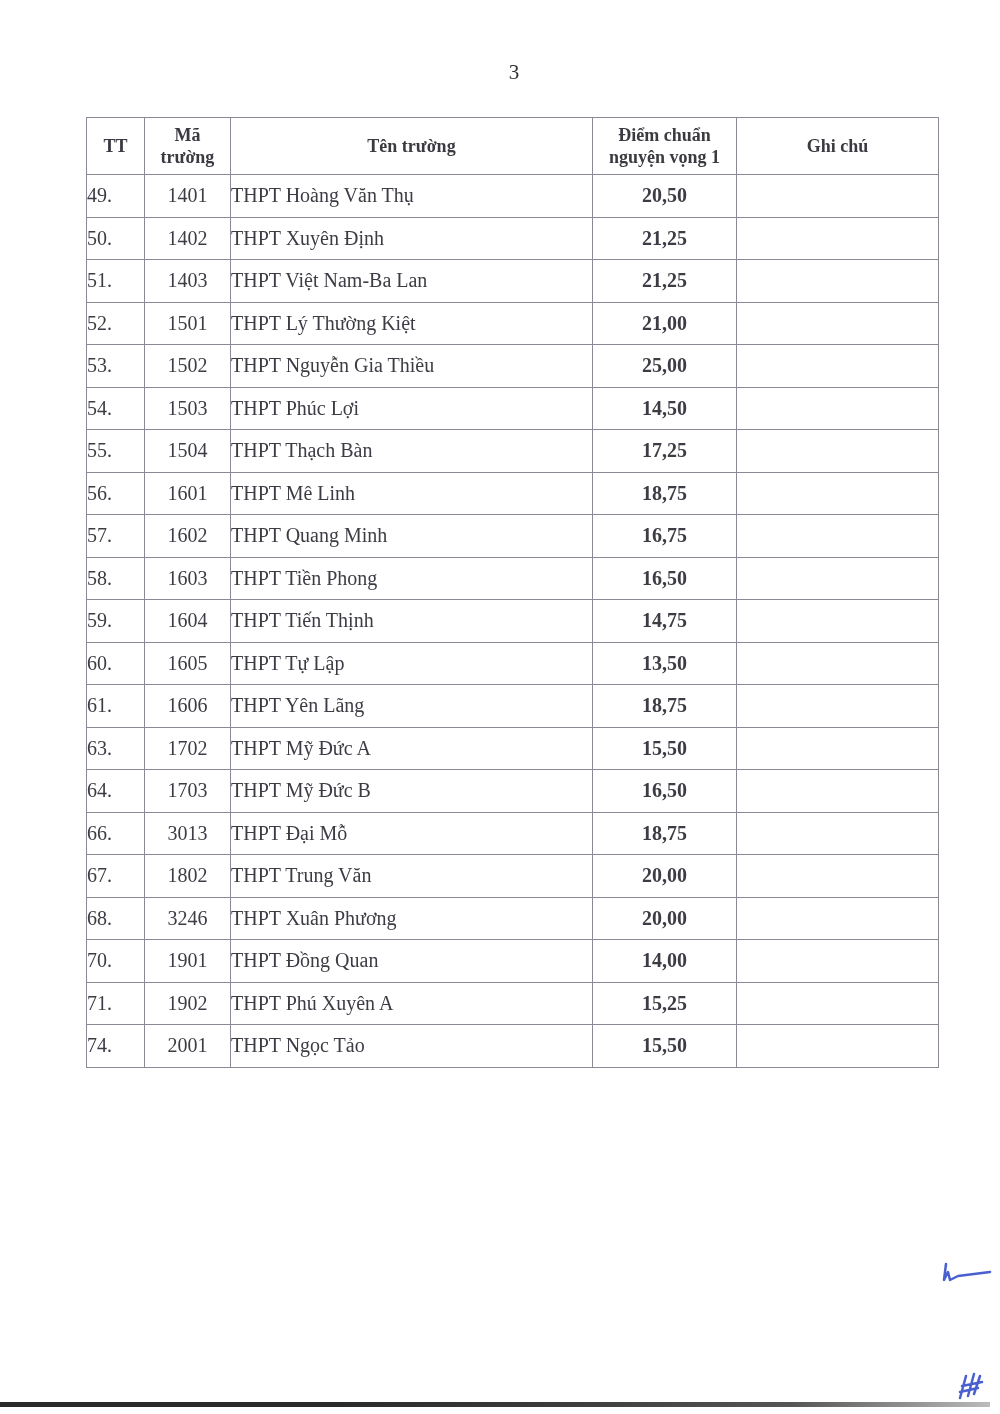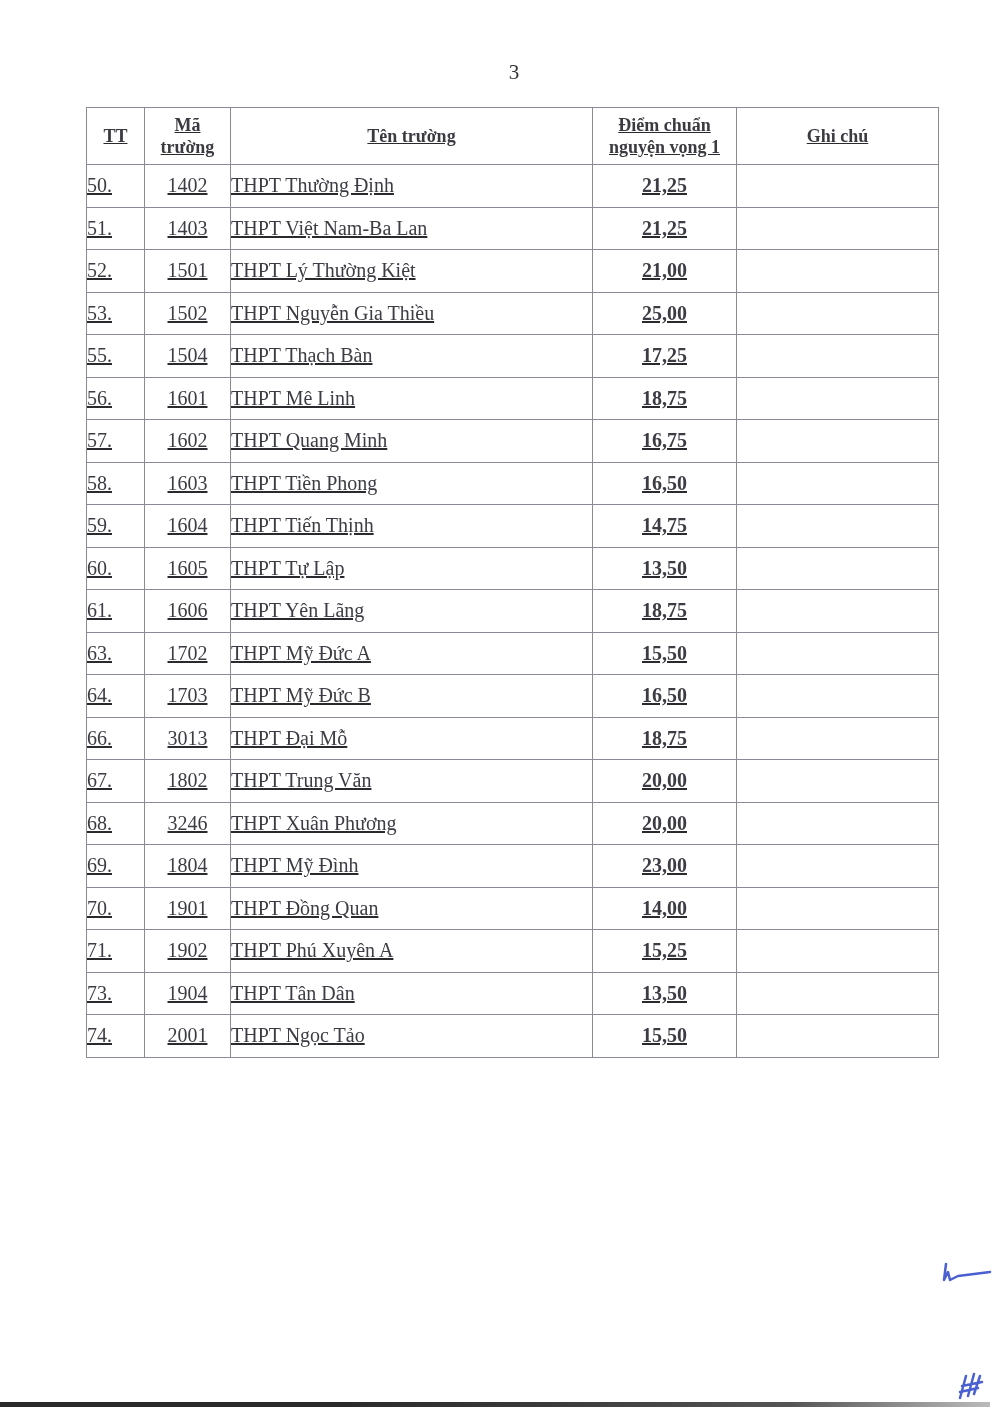--- a/index.html
+++ b/index.html
@@ -20,25 +20,24 @@
       top: 60px;
       left: 0;
       width: 1028px;
       text-align: center;
       font-size: 21px;
       color: #333;
     }
     table.scores {
       position: absolute;
       left: 86px;
-      top: 107px;
+      top: 117px;
       width: 852px;
       border-collapse: collapse;
       table-layout: fixed;
-      text-decoration: underline;
     }
     table.scores th, table.scores td {
       border: 1.5px solid #8a8a96;
       padding: 0;
       vertical-align: middle;
     }
     table.scores th {
       height: 56px;
       font-weight: bold;
       font-size: 18px;
@@ -97,23 +96,30 @@
       <th>Tên trường</th>
       <th>
         <span>Điểm chuẩn</span><br>
         <span>nguyện vọng 1</span>
       </th>
       <th>Ghi chú</th>
     </tr>
   </thead>
   <tbody id="rows">
       <tr>
+        <td class="tt">49.</td>
+        <td class="code">1401</td>
+        <td class="name">THPT Hoàng Văn Thụ</td>
+        <td class="score">20,50</td>
+        <td class="note"></td>
+      </tr>
+      <tr>
         <td class="tt">50.</td>
         <td class="code">1402</td>
-        <td class="name">THPT Thường Định</td>
+        <td class="name">THPT Xuyên Định</td>
         <td class="score">21,25</td>
         <td class="note"></td>
       </tr>
       <tr>
         <td class="tt">51.</td>
         <td class="code">1403</td>
         <td class="name">THPT Việt Nam-Ba Lan</td>
         <td class="score">21,25</td>
         <td class="note"></td>
       </tr>
@@ -125,20 +131,27 @@
         <td class="note"></td>
       </tr>
       <tr>
         <td class="tt">53.</td>
         <td class="code">1502</td>
         <td class="name">THPT Nguyễn Gia Thiều</td>
         <td class="score">25,00</td>
         <td class="note"></td>
       </tr>
       <tr>
+        <td class="tt">54.</td>
+        <td class="code">1503</td>
+        <td class="name">THPT Phúc Lợi</td>
+        <td class="score">14,50</td>
+        <td class="note"></td>
+      </tr>
+      <tr>
         <td class="tt">55.</td>
         <td class="code">1504</td>
         <td class="name">THPT Thạch Bàn</td>
         <td class="score">17,25</td>
         <td class="note"></td>
       </tr>
       <tr>
         <td class="tt">56.</td>
         <td class="code">1601</td>
         <td class="name">THPT Mê Linh</td>
@@ -209,45 +222,31 @@
         <td class="note"></td>
       </tr>
       <tr>
         <td class="tt">68.</td>
         <td class="code">3246</td>
         <td class="name">THPT Xuân Phương</td>
         <td class="score">20,00</td>
         <td class="note"></td>
       </tr>
       <tr>
-        <td class="tt">69.</td>
-        <td class="code">1804</td>
-        <td class="name">THPT Mỹ Đình</td>
-        <td class="score">23,00</td>
-        <td class="note"></td>
-      </tr>
-      <tr>
         <td class="tt">70.</td>
         <td class="code">1901</td>
         <td class="name">THPT Đồng Quan</td>
         <td class="score">14,00</td>
         <td class="note"></td>
       </tr>
       <tr>
         <td class="tt">71.</td>
         <td class="code">1902</td>
         <td class="name">THPT Phú Xuyên A</td>
         <td class="score">15,25</td>
-        <td class="note"></td>
-      </tr>
-      <tr>
-        <td class="tt">73.</td>
-        <td class="code">1904</td>
-        <td class="name">THPT Tân Dân</td>
-        <td class="score">13,50</td>
         <td class="note"></td>
       </tr>
       <tr>
         <td class="tt">74.</td>
         <td class="code">2001</td>
         <td class="name">THPT Ngọc Tảo</td>
         <td class="score">15,50</td>
         <td class="note"></td>
       </tr>
     </tbody>

